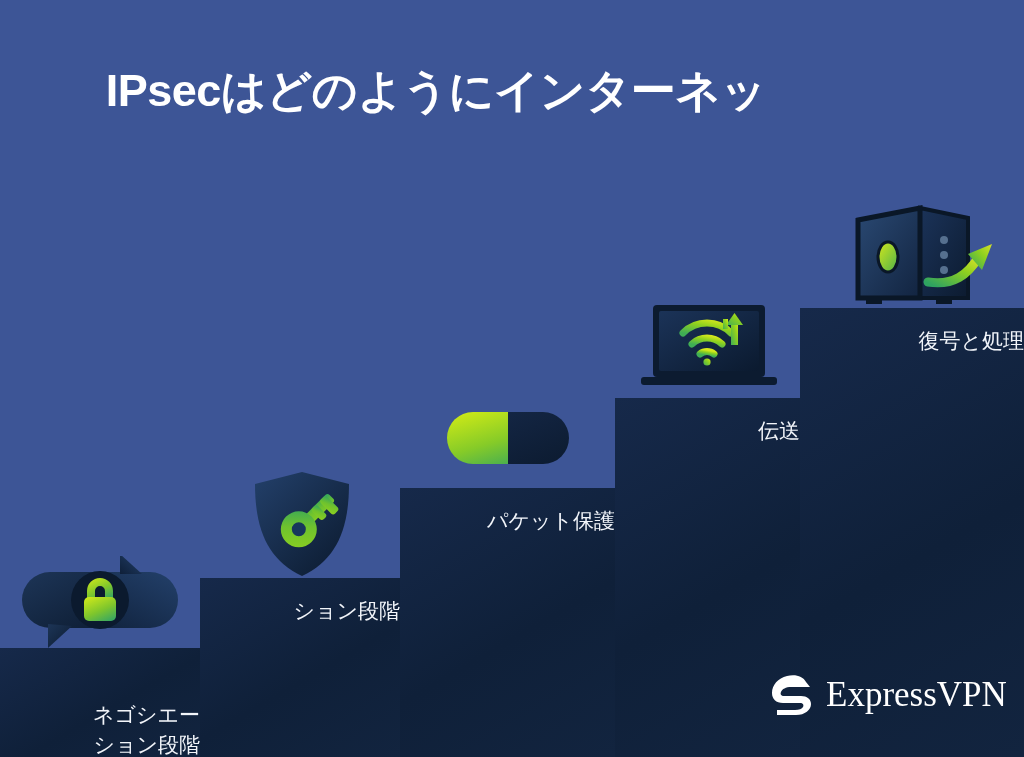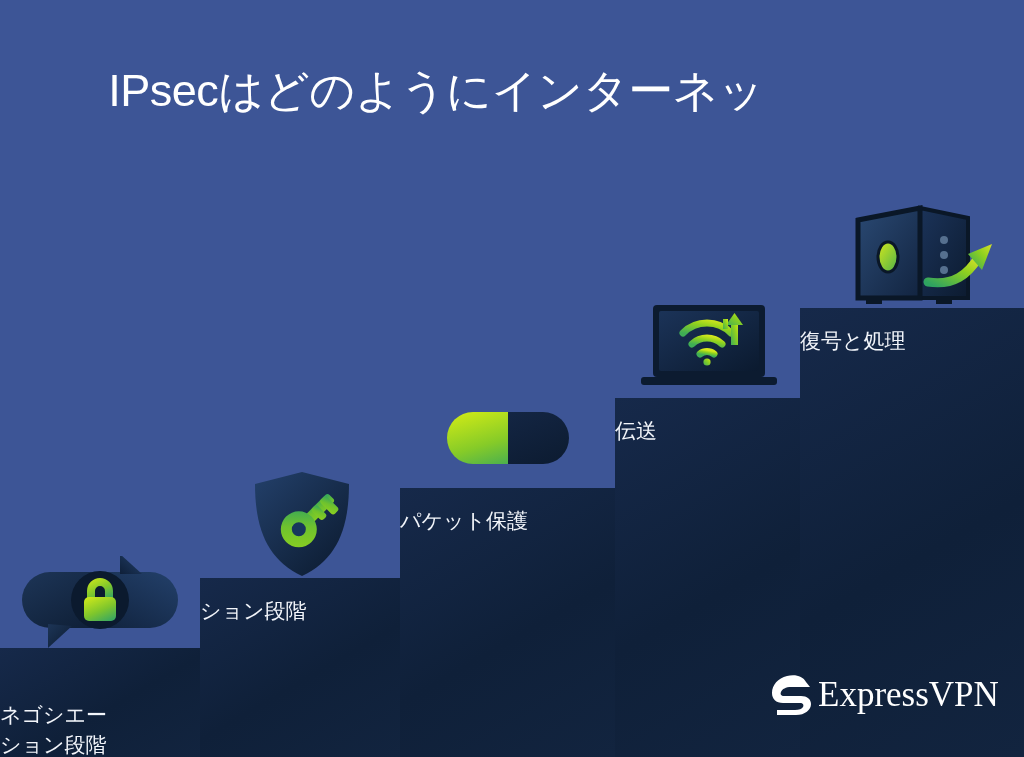--- a/index.html
+++ b/index.html
@@ -24,21 +24,21 @@
 
   
   #title-block {
     position: absolute;
     left: 0;
     top: 62px;
     width: 872px;
     text-align: center;
     color: #ffffff;
     font-size: 45px;
-    font-weight: normal;
+    font-weight: bold;
     line-height: 1.3;
     letter-spacing: -0.5px;
     z-index: 6;
   }
   #title-block .tline { display: block; }
 
   
   .step {
     position: absolute;
     background: linear-gradient(150deg, #16294a 0%, #0f2039 55%, #12243f 100%);
@@ -50,21 +50,21 @@
   #step-3 { left: 400px; top: 488px; width: 215px; height: 269px; }
   #step-4 { left: 615px; top: 398px; width: 185px; height: 359px; }
   #step-5 { left: 800px; top: 308px; width: 224px; height: 449px; }
 
   
   .step-label {
     position: absolute;
     color: #f2f5fa;
     font-size: 21px;
     line-height: 1.45;
-    text-align: left;
+    text-align: right;
     z-index: 4;
     white-space: pre-line;
   }
   #label-1 { left: 0px;   top: 700px; width: 200px; }
   #label-2 { left: 200px; top: 596px; width: 200px; }
   #label-3 { left: 400px; top: 506px; width: 215px; }
   #label-4 { left: 615px; top: 416px; width: 185px; }
   #label-5 { left: 800px; top: 326px; width: 224px; }
 
   
@@ -80,21 +80,21 @@
   
   #logo {
     position: absolute;
     left: 770px;
     top: 670px;
     width: 216px;
     height: 48px;
     z-index: 7;
     display: flex;
     align-items: center;
-    gap: 4px;
+    gap: 12px;
     text-align: right;
   }
   #logo-mark { width: 44px; height: 44px; flex: 0 0 44px; }
   #logo-mark svg { display: block; width: 100%; height: 100%; }
   #logo-word {
     color: #ffffff;
     font-family: "Liberation Serif", "DejaVu Serif", serif;
     font-size: 35px;
     font-weight: normal;
     letter-spacing: 0px;

